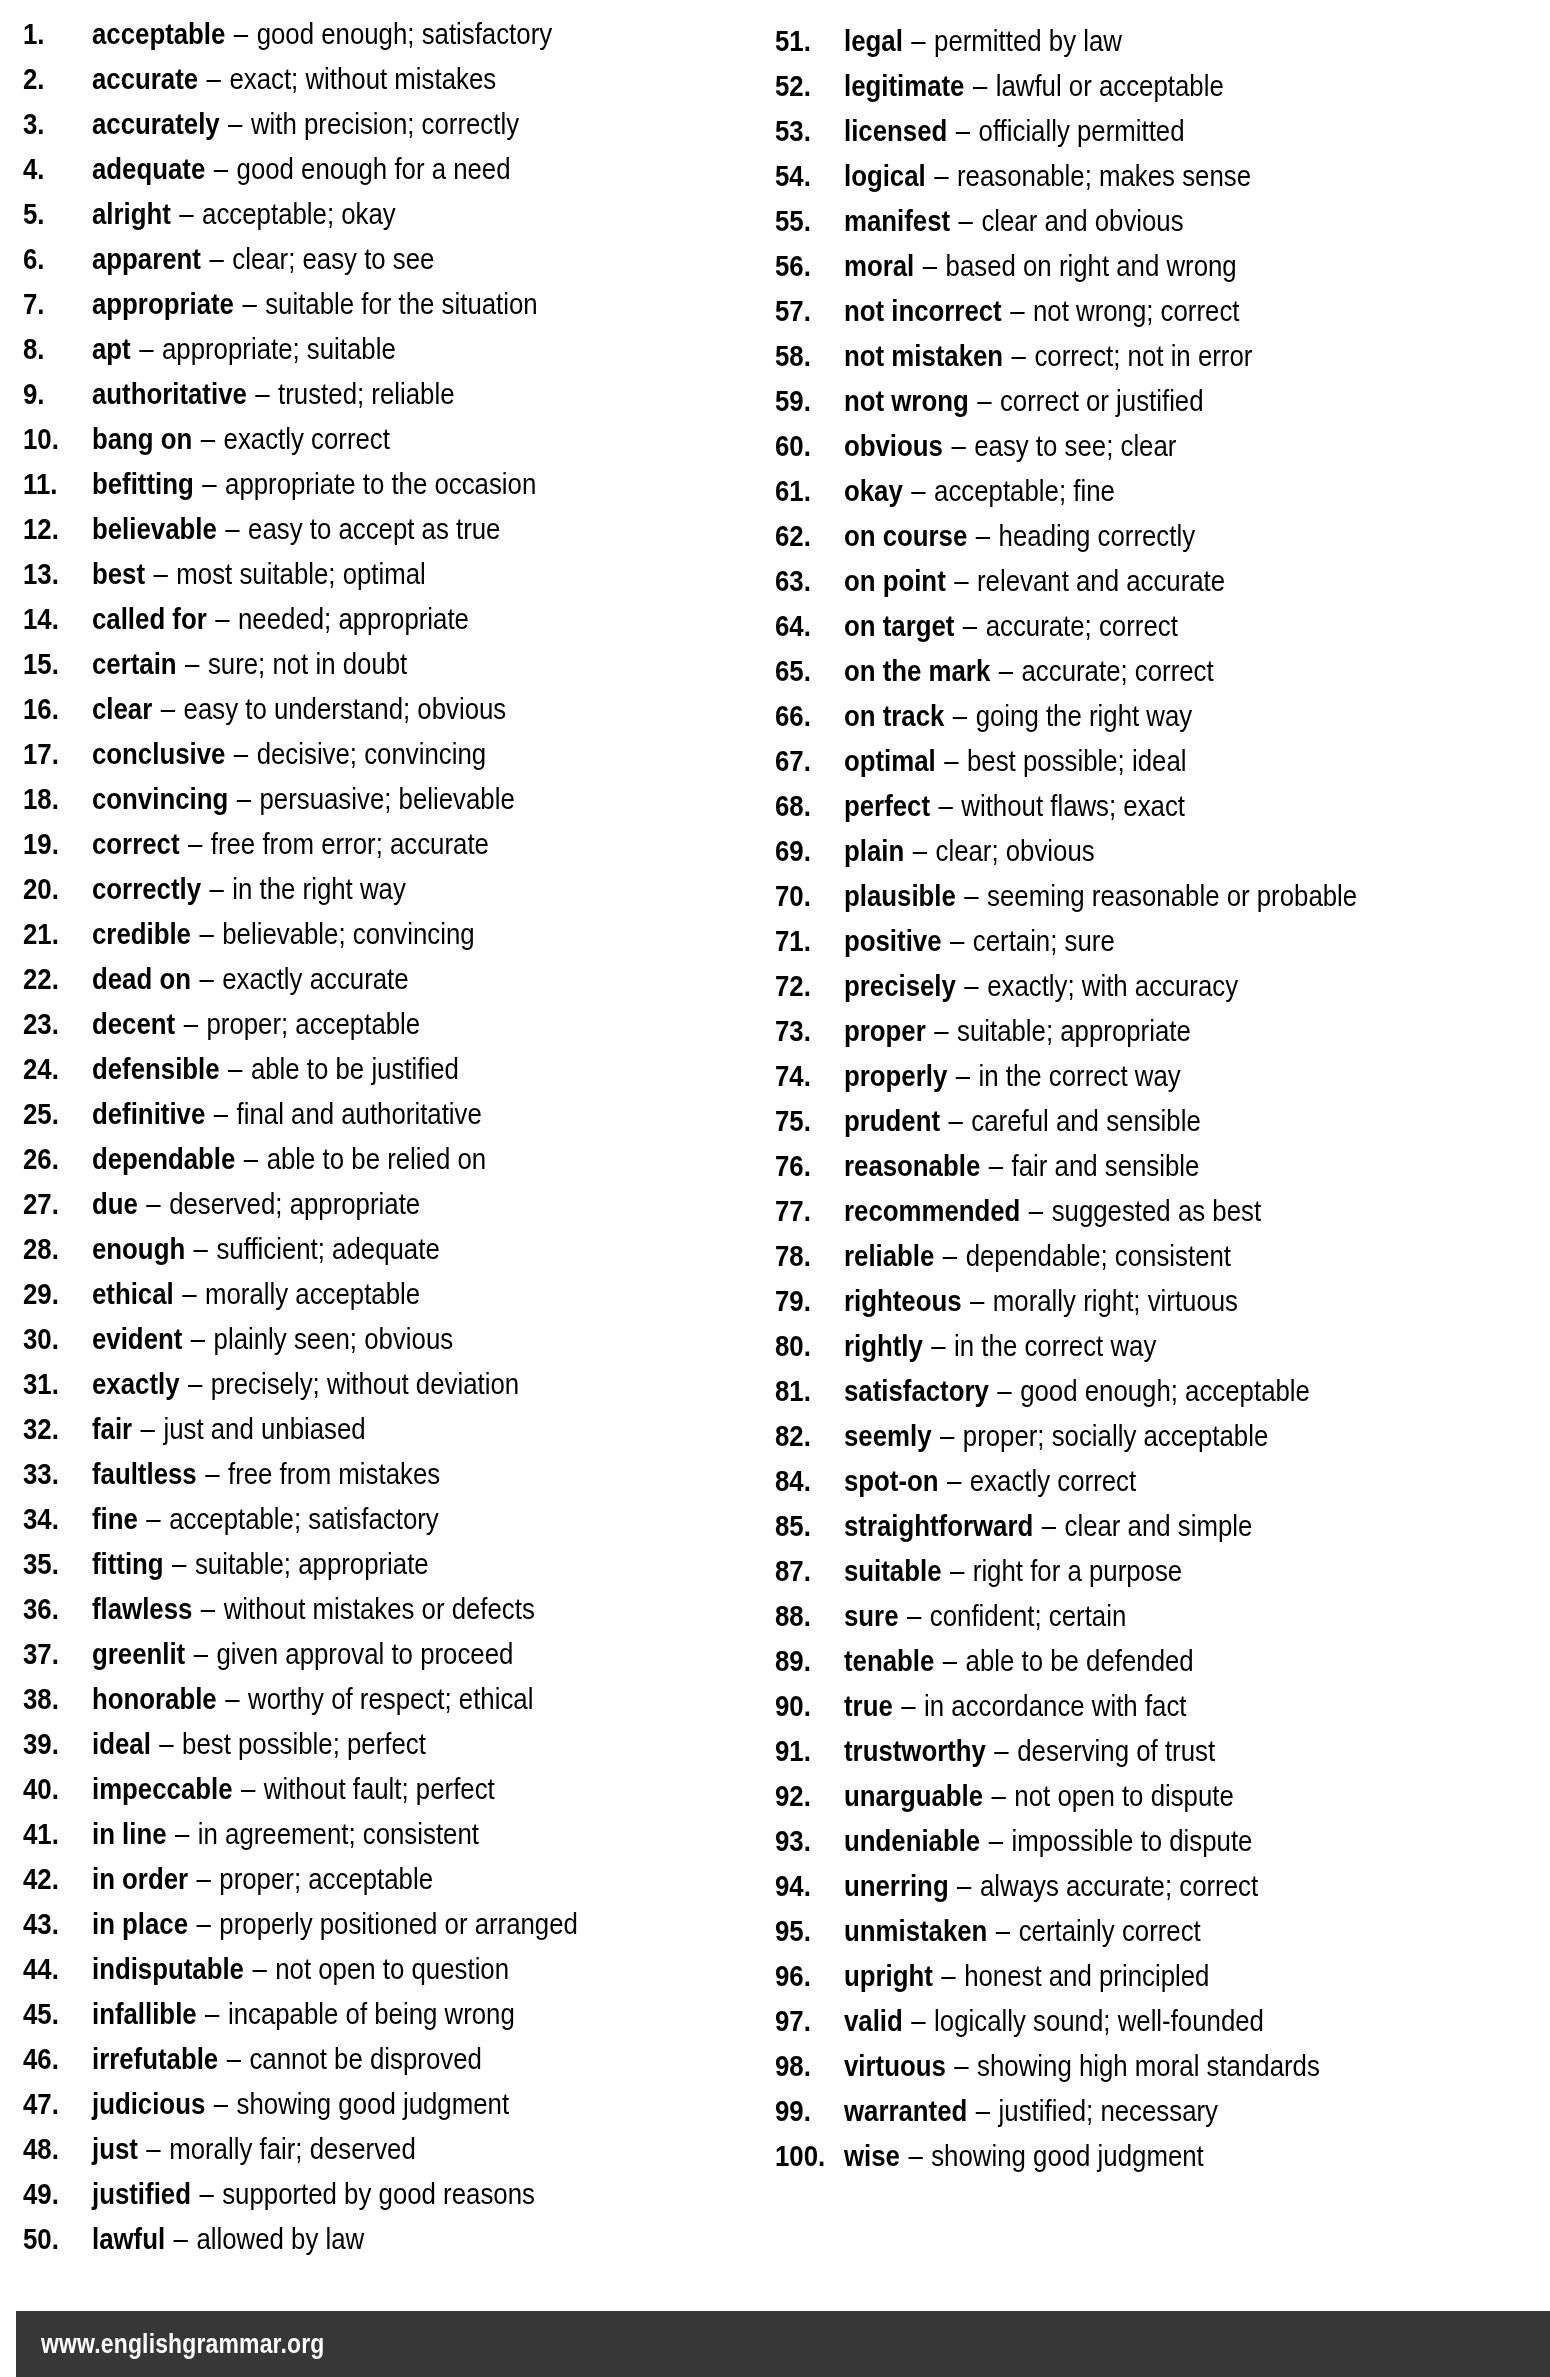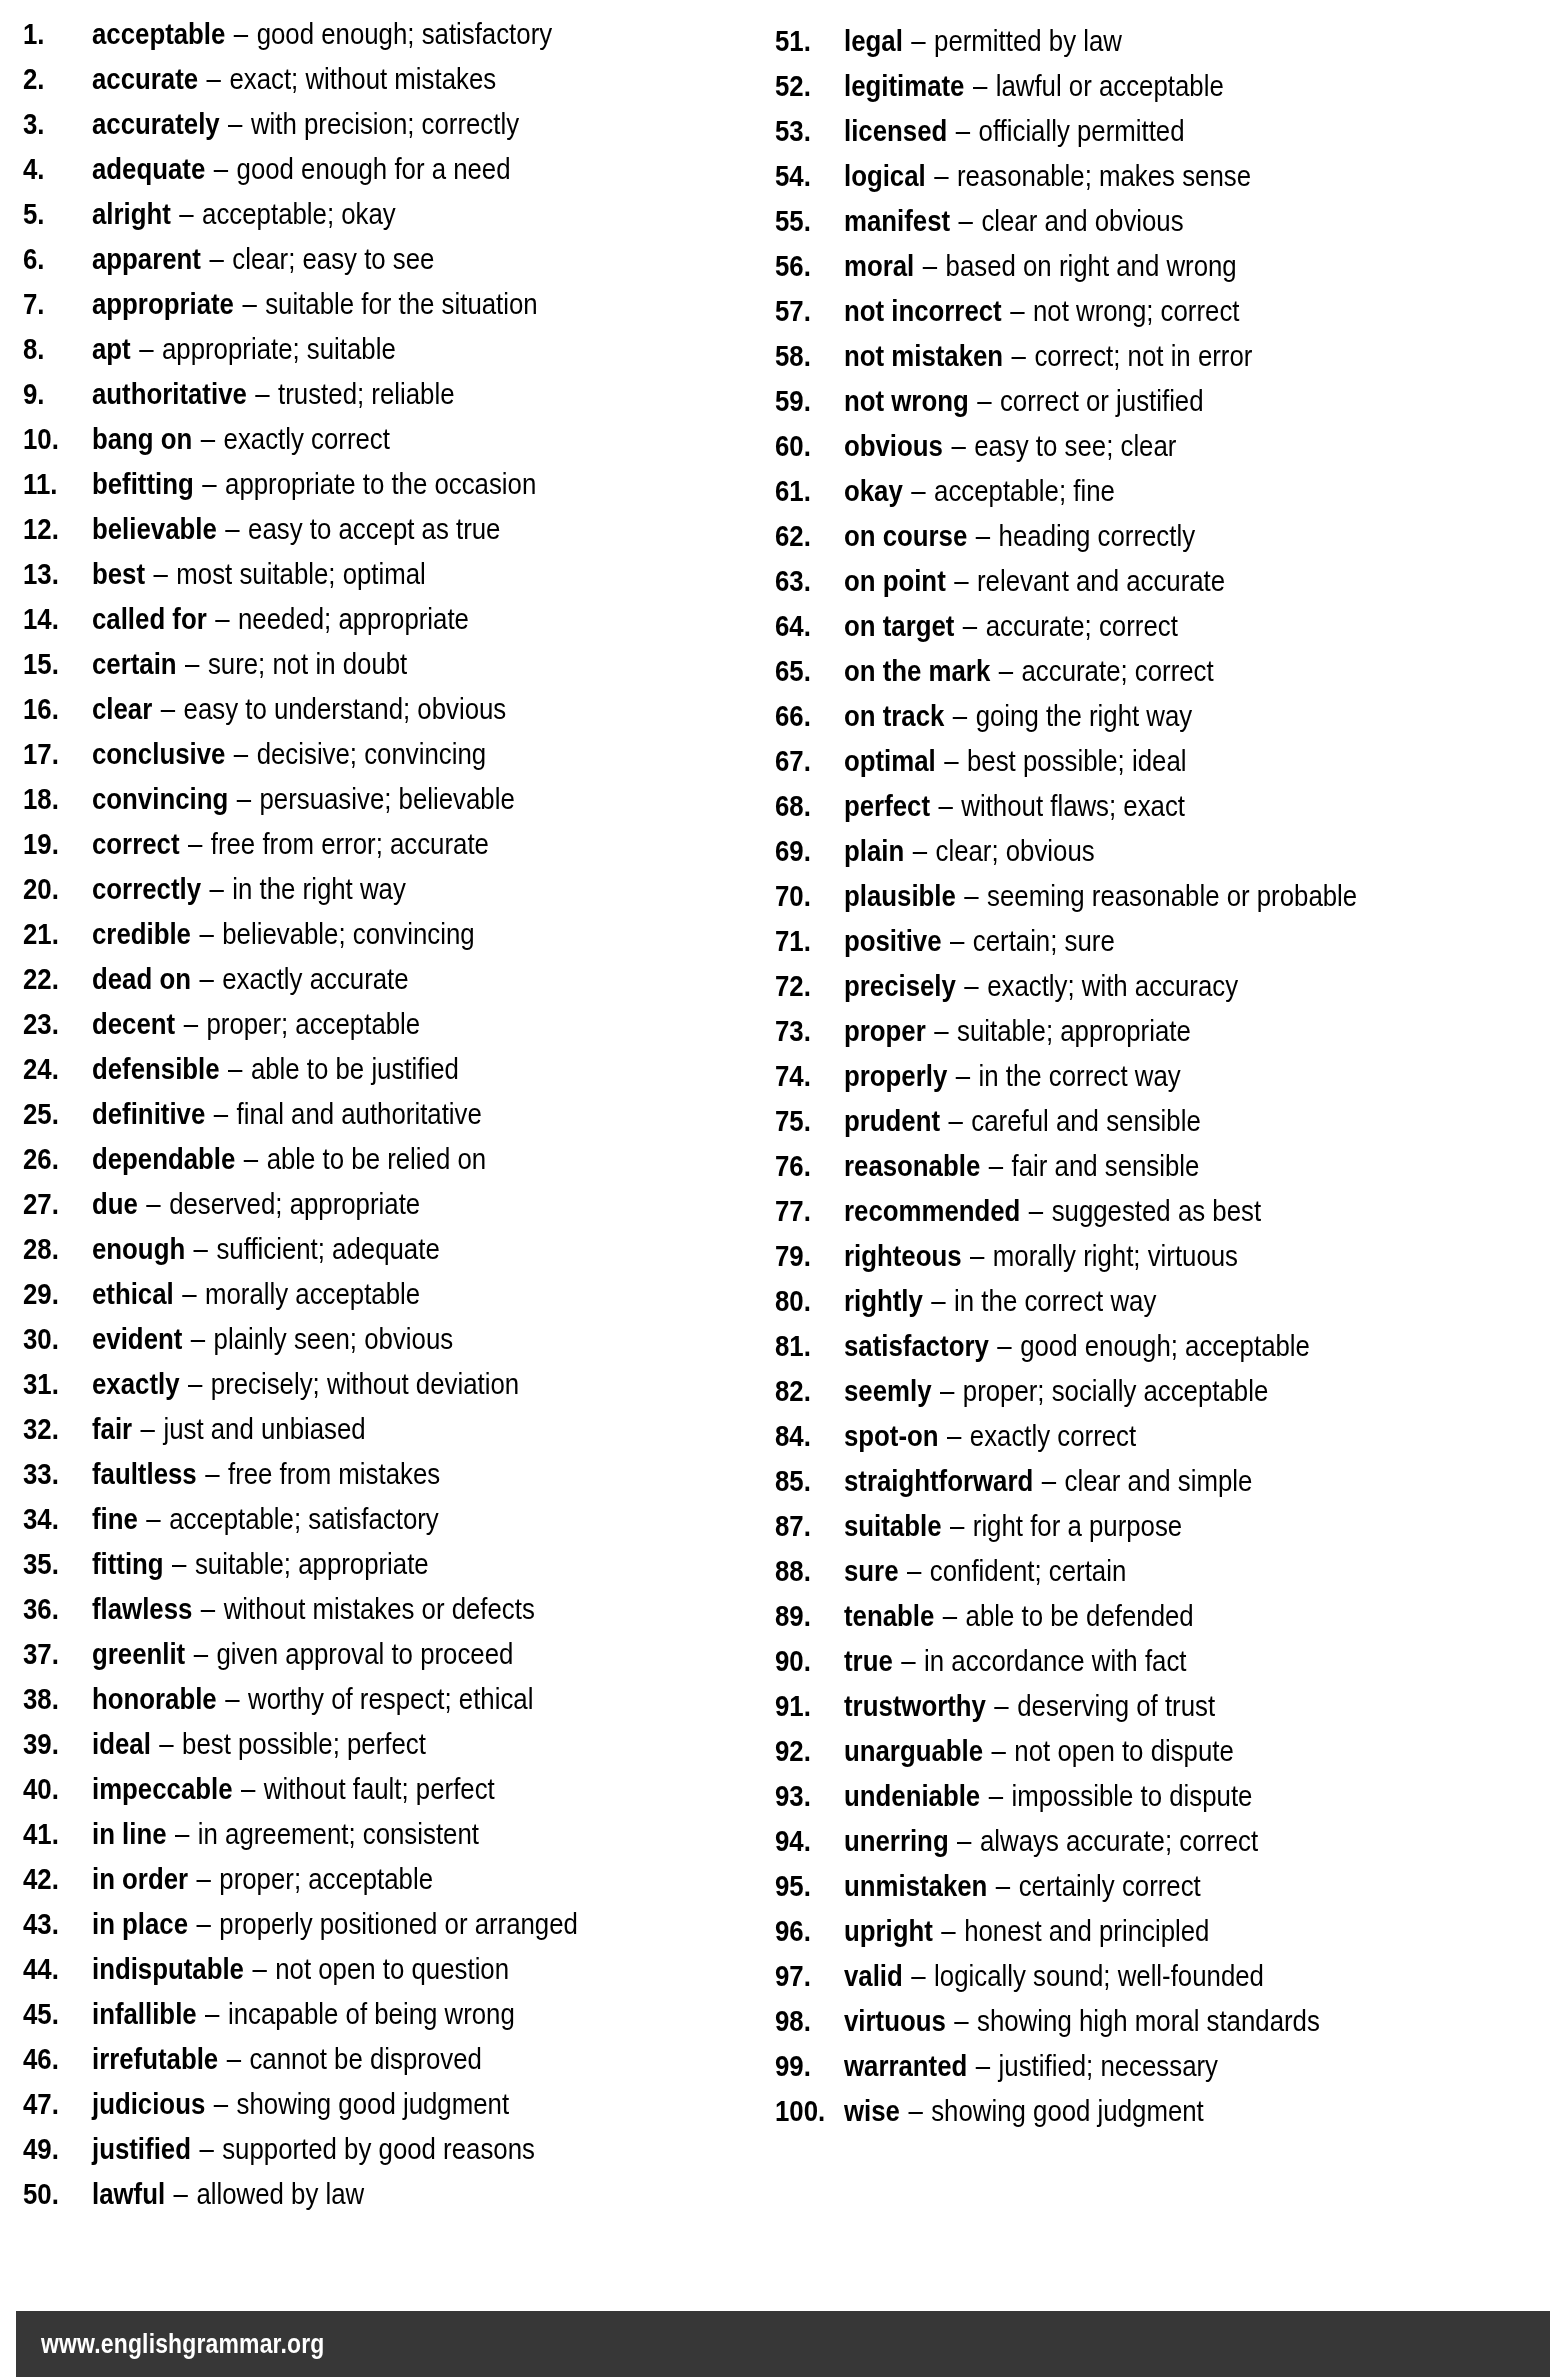--- a/index.html
+++ b/index.html
@@ -293,20 +293,24 @@
         </div>
         <div class="entry">
           <span class="num">46.</span>
           <span class="body-text"><span class="word">irrefutable</span> <span class="dash">–</span> <span class="def">cannot be disproved</span></span>
         </div>
         <div class="entry">
           <span class="num">47.</span>
           <span class="body-text"><span class="word">judicious</span> <span class="dash">–</span> <span class="def">showing good judgment</span></span>
         </div>
         <div class="entry">
+          <span class="num">48.</span>
+          <span class="body-text"><span class="word">just</span> <span class="dash">–</span> <span class="def">morally fair; deserved</span></span>
+        </div>
+        <div class="entry">
           <span class="num">49.</span>
           <span class="body-text"><span class="word">justified</span> <span class="dash">–</span> <span class="def">supported by good reasons</span></span>
         </div>
         <div class="entry">
           <span class="num">50.</span>
           <span class="body-text"><span class="word">lawful</span> <span class="dash">–</span> <span class="def">allowed by law</span></span>
         </div>
       </div>
     <div class="column column-right">
         <div class="entry">
@@ -409,20 +413,24 @@
           <span class="num">75.</span>
           <span class="body-text"><span class="word">prudent</span> <span class="dash">–</span> <span class="def">careful and sensible</span></span>
         </div>
         <div class="entry">
           <span class="num">76.</span>
           <span class="body-text"><span class="word">reasonable</span> <span class="dash">–</span> <span class="def">fair and sensible</span></span>
         </div>
         <div class="entry">
           <span class="num">77.</span>
           <span class="body-text"><span class="word">recommended</span> <span class="dash">–</span> <span class="def">suggested as best</span></span>
+        </div>
+        <div class="entry">
+          <span class="num">78.</span>
+          <span class="body-text"><span class="word">reliable</span> <span class="dash">–</span> <span class="def">dependable; consistent</span></span>
         </div>
         <div class="entry">
           <span class="num">79.</span>
           <span class="body-text"><span class="word">righteous</span> <span class="dash">–</span> <span class="def">morally right; virtuous</span></span>
         </div>
         <div class="entry">
           <span class="num">80.</span>
           <span class="body-text"><span class="word">rightly</span> <span class="dash">–</span> <span class="def">in the correct way</span></span>
         </div>
         <div class="entry">

